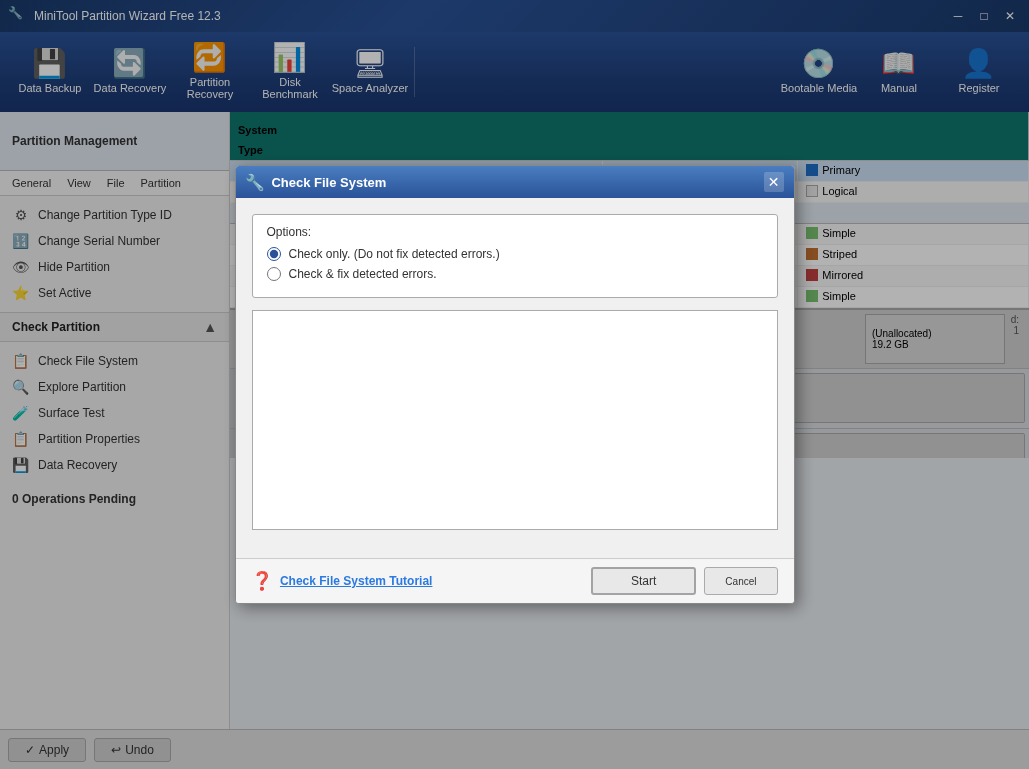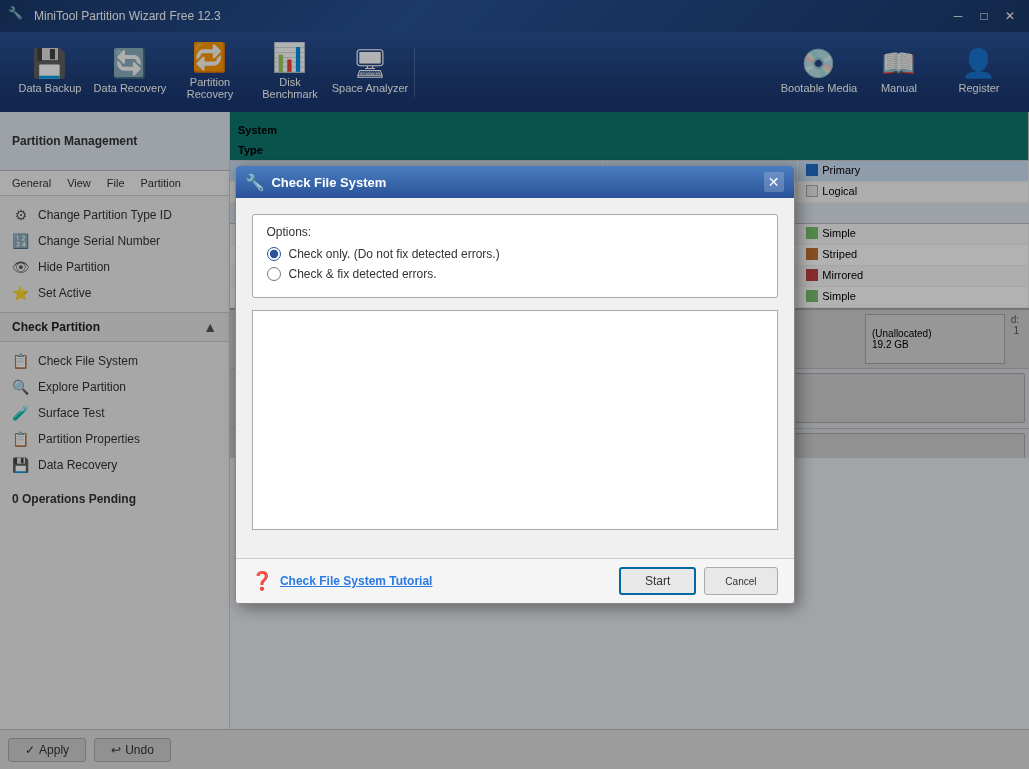--- a/index.html
+++ b/index.html
@@ -130,22 +130,22 @@
     .dialog-help { display: flex; align-items: center; gap: 6px; flex: 1; }
     .help-icon { font-size: 18px; color: #2a7ae2; cursor: pointer; }
     .help-link { color: #2a7ae2; text-decoration: underline; cursor: pointer; font-size: 12px; font-weight: bold; }
     .dialog-actions { display: flex; gap: 8px; }
     .btn {
       padding: 5px 20px; font-size: 10px; border-radius: 3px;
       cursor: pointer; border: 1px solid #aaa; background: #e8e8e8;
       color: #333;
     }
     .btn-start {
-      padding: 5px 24px; font-size: 12px; border-radius: 3px;
-      cursor: pointer; border: 2px solid #0369a1; background: #e8e8e8;
+      padding: 5px 38px; font-size: 12px; border-radius: 3px;
+      cursor: pointer; border: 2px solid #a3a3a3; background: #e8e8e8;
       color: #333; font-weight: normal;
     }
 
     
     .disk-panel { height: 150px; background: #d8dce0; border-top: 2px solid #aaa; overflow-y: auto; }
     .disk-item { display: flex; align-items: stretch; border-bottom: 1px solid #bbb; min-height: 60px; }
     .disk-label { width: 90px; background: #c8ccd0; padding: 6px 8px; display: flex; flex-direction: column; justify-content: center; font-size: 11px; border-right: 1px solid #aaa; flex-shrink: 0; }
     .disk-label-name { font-weight: bold; font-size: 12px; }
     .disk-label-type { color: #555; }
     .disk-label-size { color: #555; }

